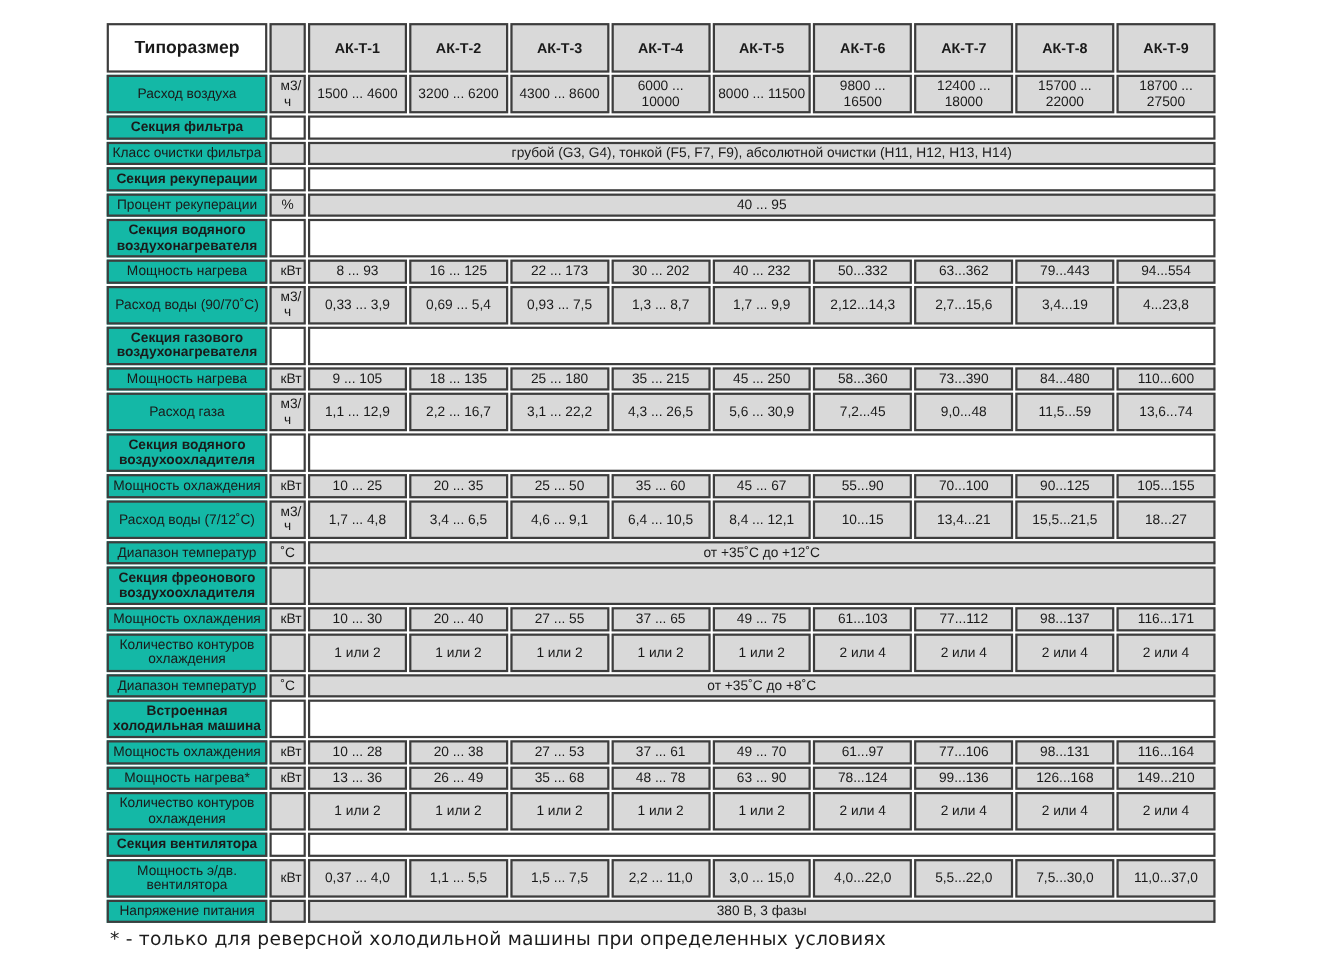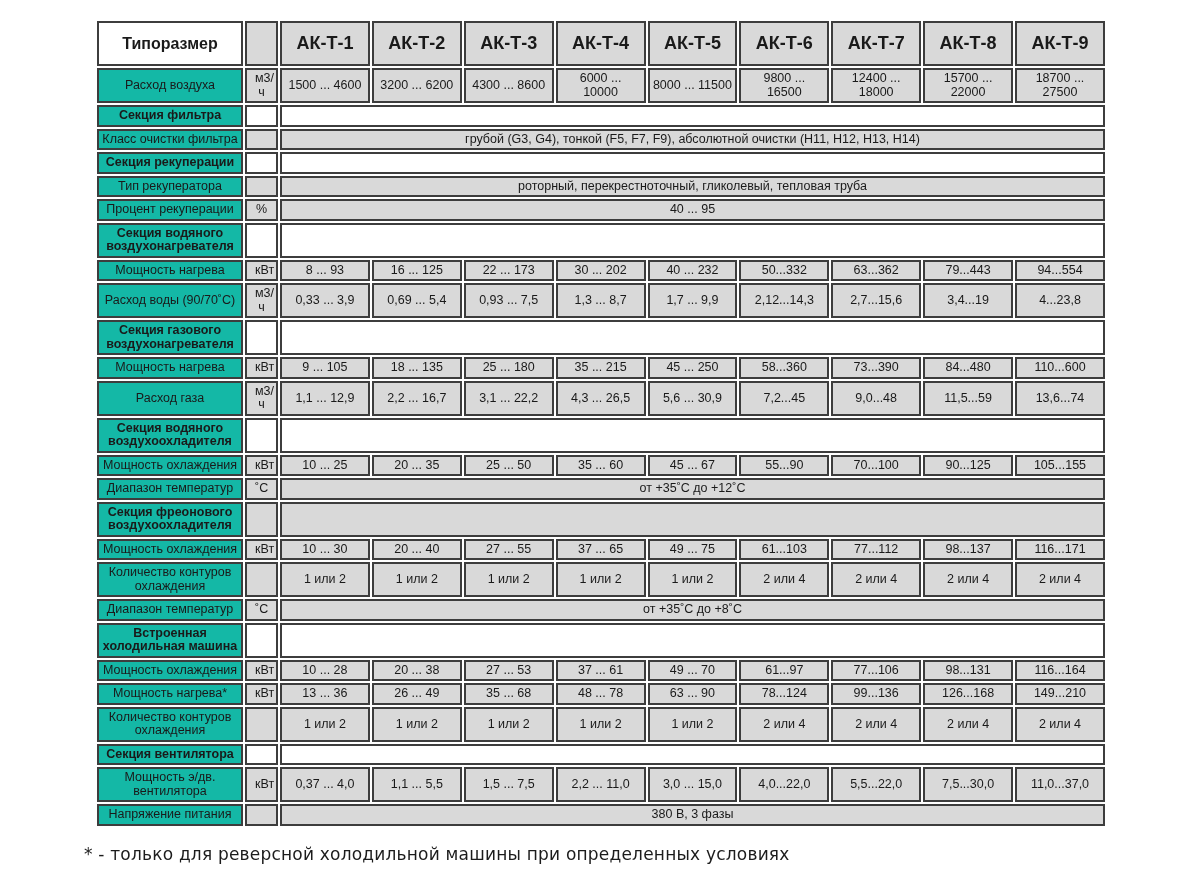--- a/index.html
+++ b/index.html
@@ -14,29 +14,29 @@
   }
   th,td{
     border:2px solid #3d3d3d;
     padding:2px 3px;
     text-align:center;vertical-align:middle;
     font-size:12.5px;line-height:1.08;
     overflow:hidden;
     background:#ffffff;
   }
   th.corner{font-size:16px;font-weight:bold;background:#ffffff;padding:12px 2px;}
-  th.model{font-size:18px;font-weight:bold;background:#d9d9d9;}
+  th.model{font-size:13px;font-weight:bold;background:#d9d9d9;}
   th.unit-h{background:#d9d9d9;}
   td.gray{background:#d9d9d9;}
   td.white{background:#ffffff;}
   td.lbl{background:#14b8a6;font-weight:normal;}
   td.sec{font-weight:bold;}
   td.unit{padding:2px 8px;}
   .footnote{
-    position:absolute;left:84px;top:844px;
+    position:absolute;left:100px;top:844px;
     font-family:"DejaVu Sans", sans-serif;
     font-size:17px;color:#1c1c1c;letter-spacing:0.2px;
   }
 </style>
 </head>
 <body>
 
 <div class="table-wrap">
   <table>
     <colgroup>
@@ -90,25 +90,20 @@
           <td class="lbl">Класс очистки фильтра</td>
           <td class="gray unit">&nbsp;</td>
           <td class="gray val" colspan="9">грубой (G3, G4), тонкой (F5, F7, F9), абсолютной очистки (H11, H12, H13, H14)</td>
         </tr>
         <tr>
           <td class="lbl sec">Секция рекуперации</td>
           <td class="white unit">&nbsp;</td>
           <td class="white" colspan="9">&nbsp;</td>
         </tr>
         <tr>
-          <td class="lbl">Тип рекуператора</td>
-          <td class="gray unit">&nbsp;</td>
-          <td class="gray val" colspan="9">роторный, перекрестноточный, гликолевый, тепловая труба</td>
-        </tr>
-        <tr>
           <td class="lbl">Процент рекуперации</td>
           <td class="gray unit">%</td>
           <td class="gray val" colspan="9">40 ... 95</td>
         </tr>
         <tr>
           <td class="lbl sec">Секция водяного воздухонагревателя</td>
           <td class="white unit">&nbsp;</td>
           <td class="white" colspan="9">&nbsp;</td>
         </tr>
         <tr>
@@ -180,20 +175,33 @@
           <td class="gray val">20 ... 35</td>
           <td class="gray val">25 ... 50</td>
           <td class="gray val">35 ... 60</td>
           <td class="gray val">45 ... 67</td>
           <td class="gray val">55...90</td>
           <td class="gray val">70...100</td>
           <td class="gray val">90...125</td>
           <td class="gray val">105...155</td>
         </tr>
         <tr>
+          <td class="lbl">Расход воды (7/12˚С)</td>
+          <td class="gray unit">м3/ч</td>
+          <td class="gray val">1,7 ... 4,8</td>
+          <td class="gray val">3,4 ... 6,5</td>
+          <td class="gray val">4,6 ... 9,1</td>
+          <td class="gray val">6,4 ... 10,5</td>
+          <td class="gray val">8,4 ... 12,1</td>
+          <td class="gray val">10...15</td>
+          <td class="gray val">13,4...21</td>
+          <td class="gray val">15,5...21,5</td>
+          <td class="gray val">18...27</td>
+        </tr>
+        <tr>
           <td class="lbl">Диапазон температур</td>
           <td class="gray unit">˚С</td>
           <td class="gray val" colspan="9">от +35˚С до +12˚С</td>
         </tr>
         <tr>
           <td class="lbl sec">Секция фреонового воздухоохладителя</td>
           <td class="gray unit">&nbsp;</td>
           <td class="gray" colspan="9">&nbsp;</td>
         </tr>
         <tr>

